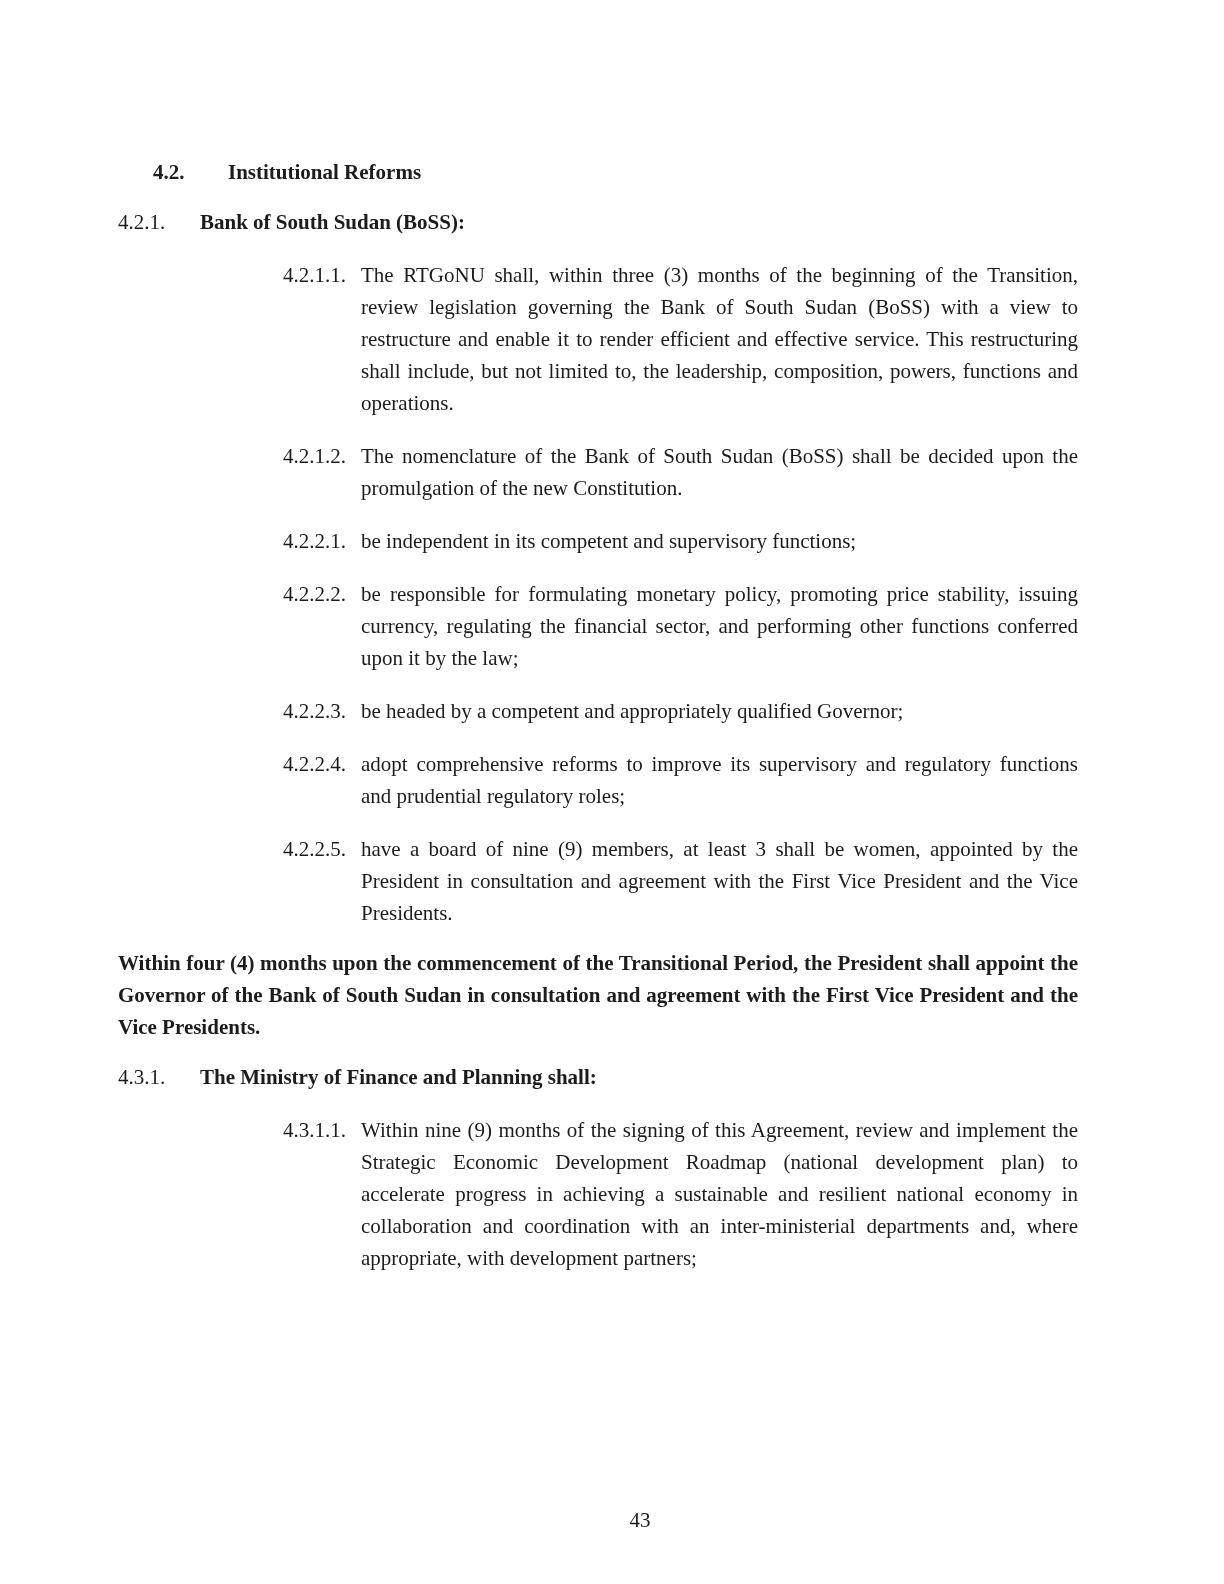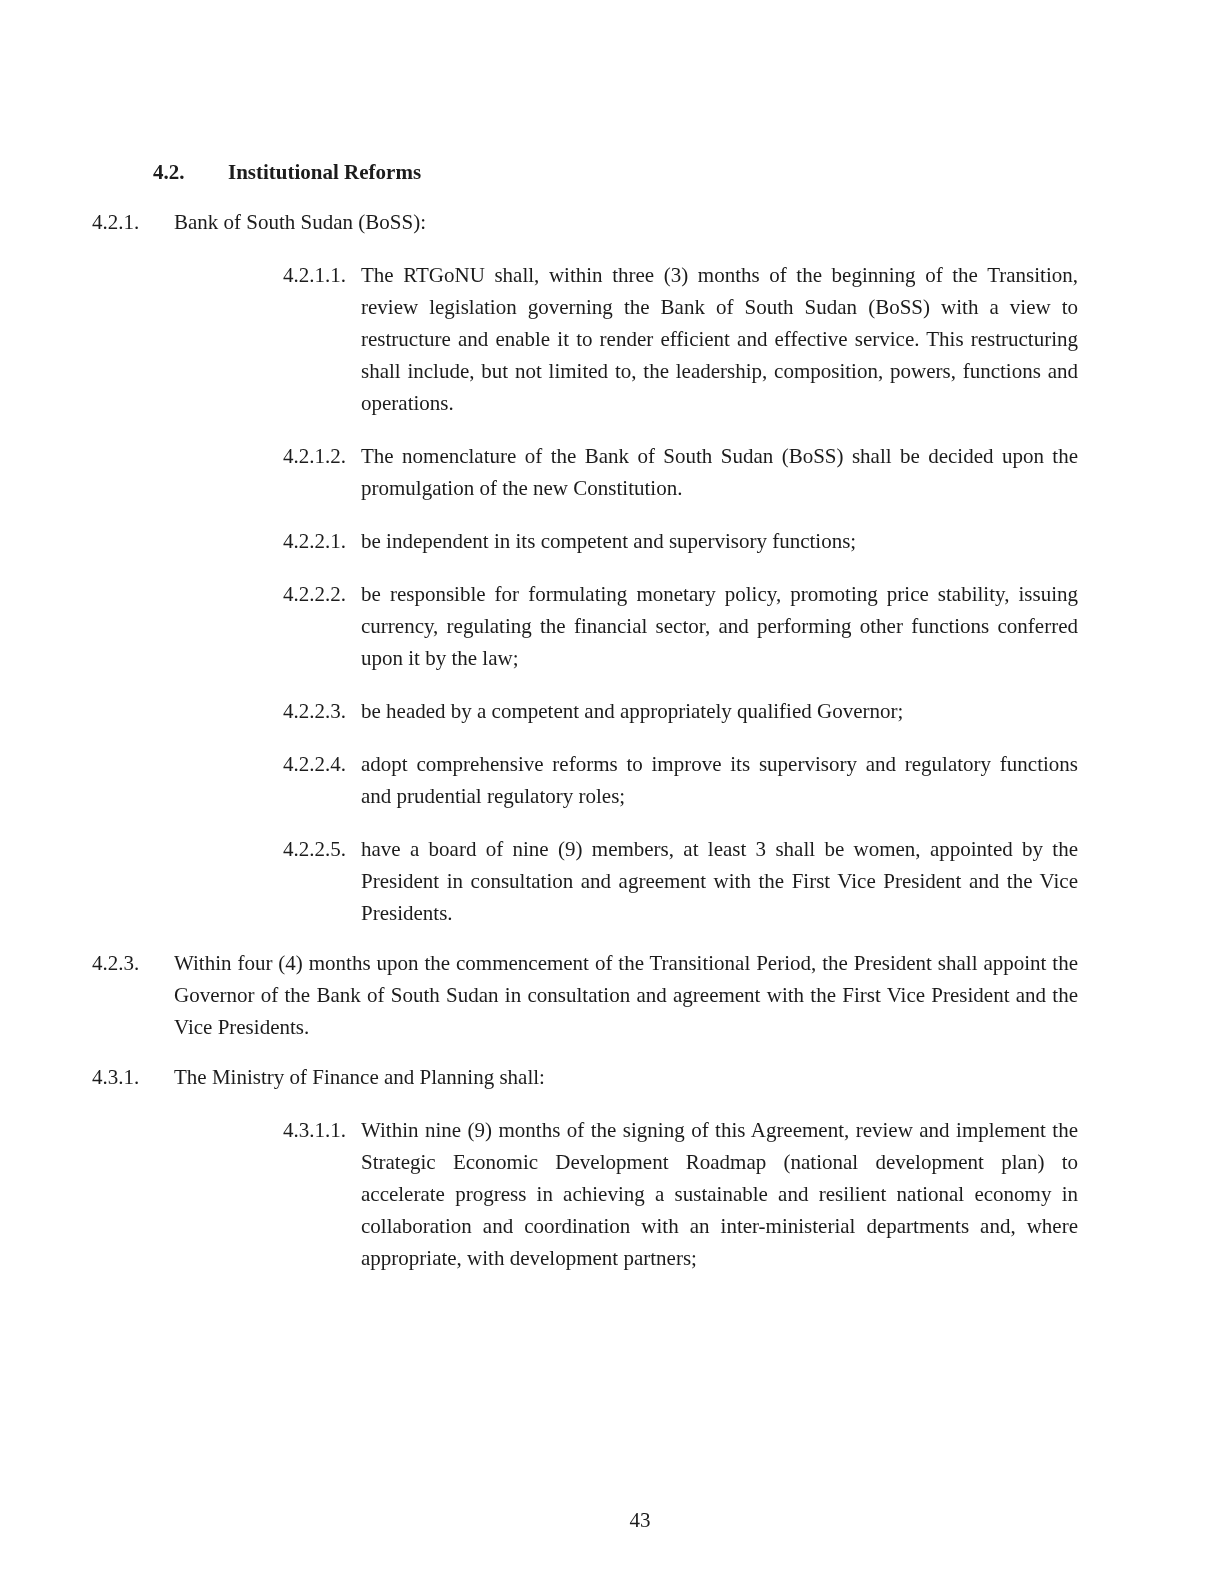--- a/index.html
+++ b/index.html
@@ -20,23 +20,23 @@
   .item {
     font-size: 21px;
     line-height: 32px;
     margin-bottom: 18px;
   }
   
   .l1 { display: flex; margin-left: 153px; font-weight: bold; }
   .n1 { flex: 0 0 75px; }
   .t1 { flex: 1; }
   
-  .l2 { display: flex; margin-left: 92px; }
+  .l2 { display: flex; margin-left: 118px; }
   .n2 { flex: 0 0 82px; }
-  .t2 { flex: 1; text-align: justify; margin: 0; }
+  .t2 { flex: 1; text-align: justify; margin: 0; font-weight: bold; }
   
   .l3 {
     margin-left: 283px;
     padding-left: 78px;
     text-indent: -78px;
     text-align: justify;
   }
   .n3 { display: inline-block; width: 78px; text-indent: 0; }
   .footer {
     position: absolute;
@@ -73,21 +73,20 @@
 
     <p class="item l3"><span class="n3">4.2.2.2.</span><span>be responsible for formulating monetary policy, promoting price stability, issuing currency, regulating the financial sector, and performing other functions conferred upon it by the law;</span></p>
 
     <p class="item l3"><span class="n3">4.2.2.3.</span><span>be headed by a competent and appropriately qualified Governor;</span></p>
 
     <p class="item l3"><span class="n3">4.2.2.4.</span><span>adopt comprehensive reforms to improve its supervisory and regulatory functions and prudential regulatory roles;</span></p>
 
     <p class="item l3"><span class="n3">4.2.2.5.</span><span>have a board of nine (9) members, at least 3 shall be women, appointed by the President in consultation and agreement with the First Vice President and the Vice Presidents.</span></p>
 
     <div class="item l2">
-      <span class="n2">4.2.3.</span>
       <span class="t2">Within four (4) months upon the commencement of the Transitional Period, the President shall appoint the Governor of the Bank of South Sudan in consultation and agreement with the First Vice President and the Vice Presidents.</span>
     </div>
 
 
     <div class="item l2">
       <span class="n2">4.3.1.</span>
       <span class="t2">The Ministry of Finance and Planning shall:</span>
     </div>
 
     <p class="item l3"><span class="n3">4.3.1.1.</span><span>Within nine (9) months of the signing of this Agreement, review and implement the Strategic Economic Development Roadmap (national development plan) to accelerate progress in achieving a sustainable and resilient national economy in collaboration and coordination with an inter-ministerial departments and, where appropriate, with development partners;</span></p>

